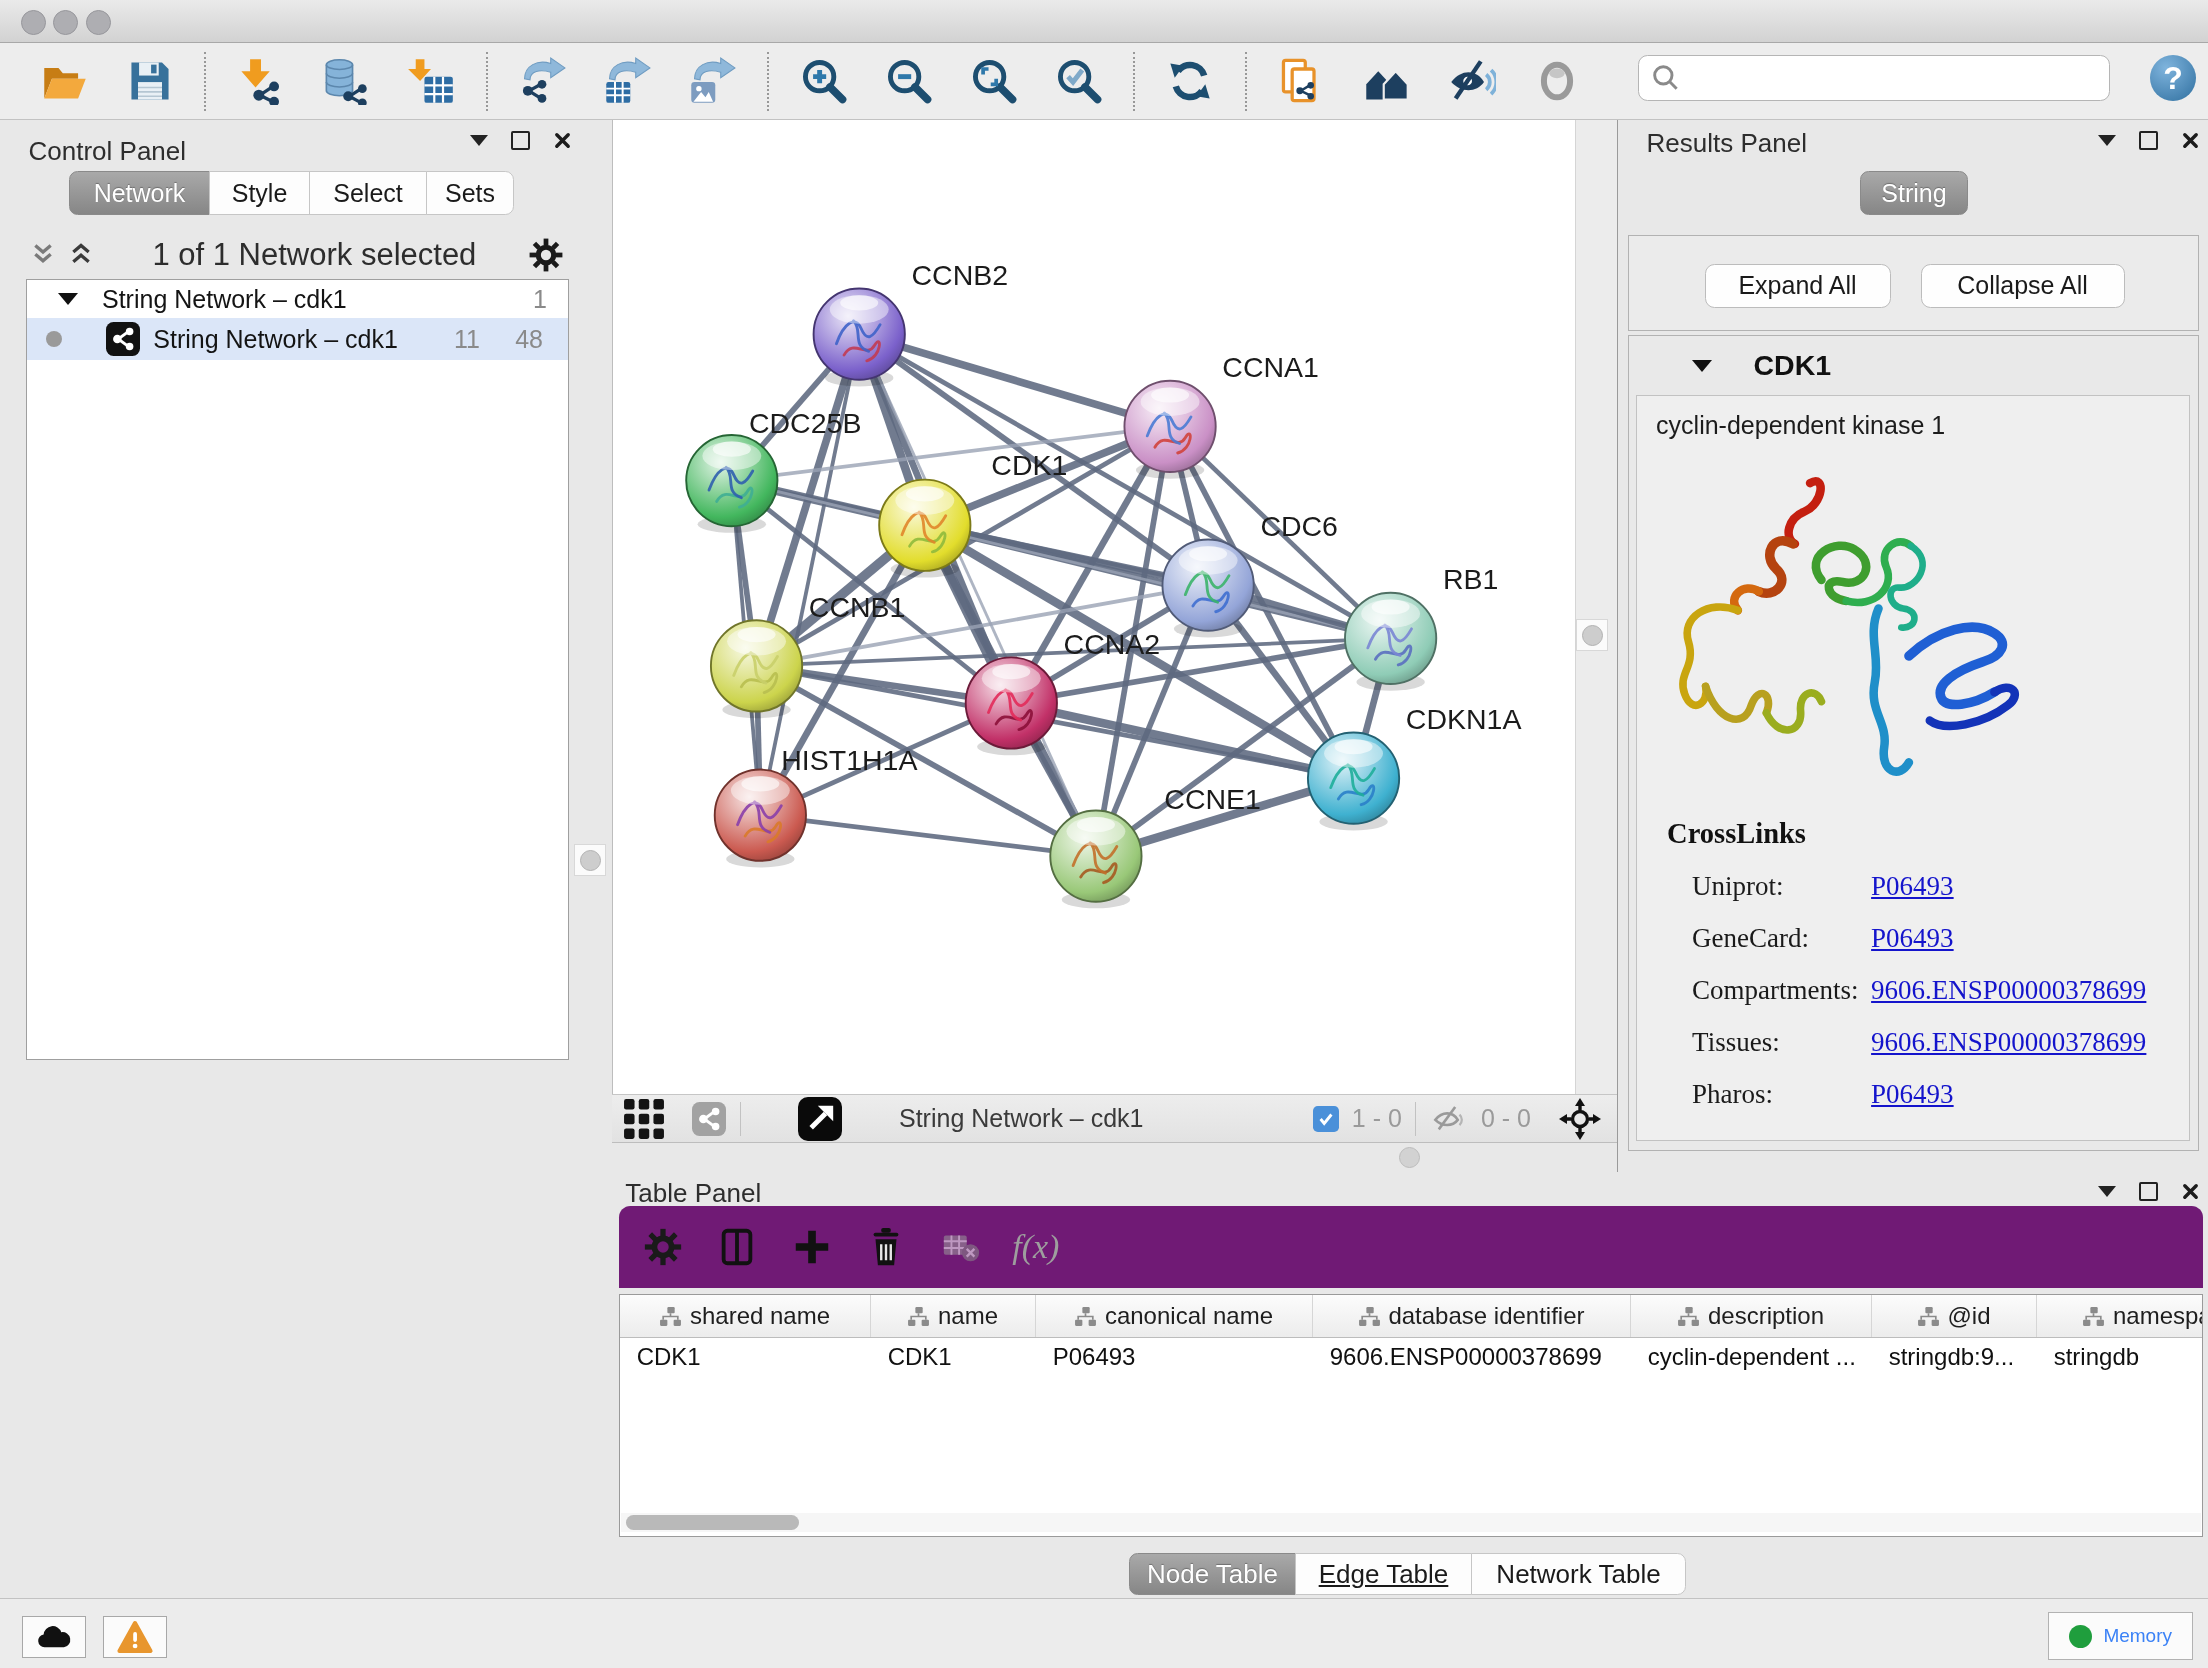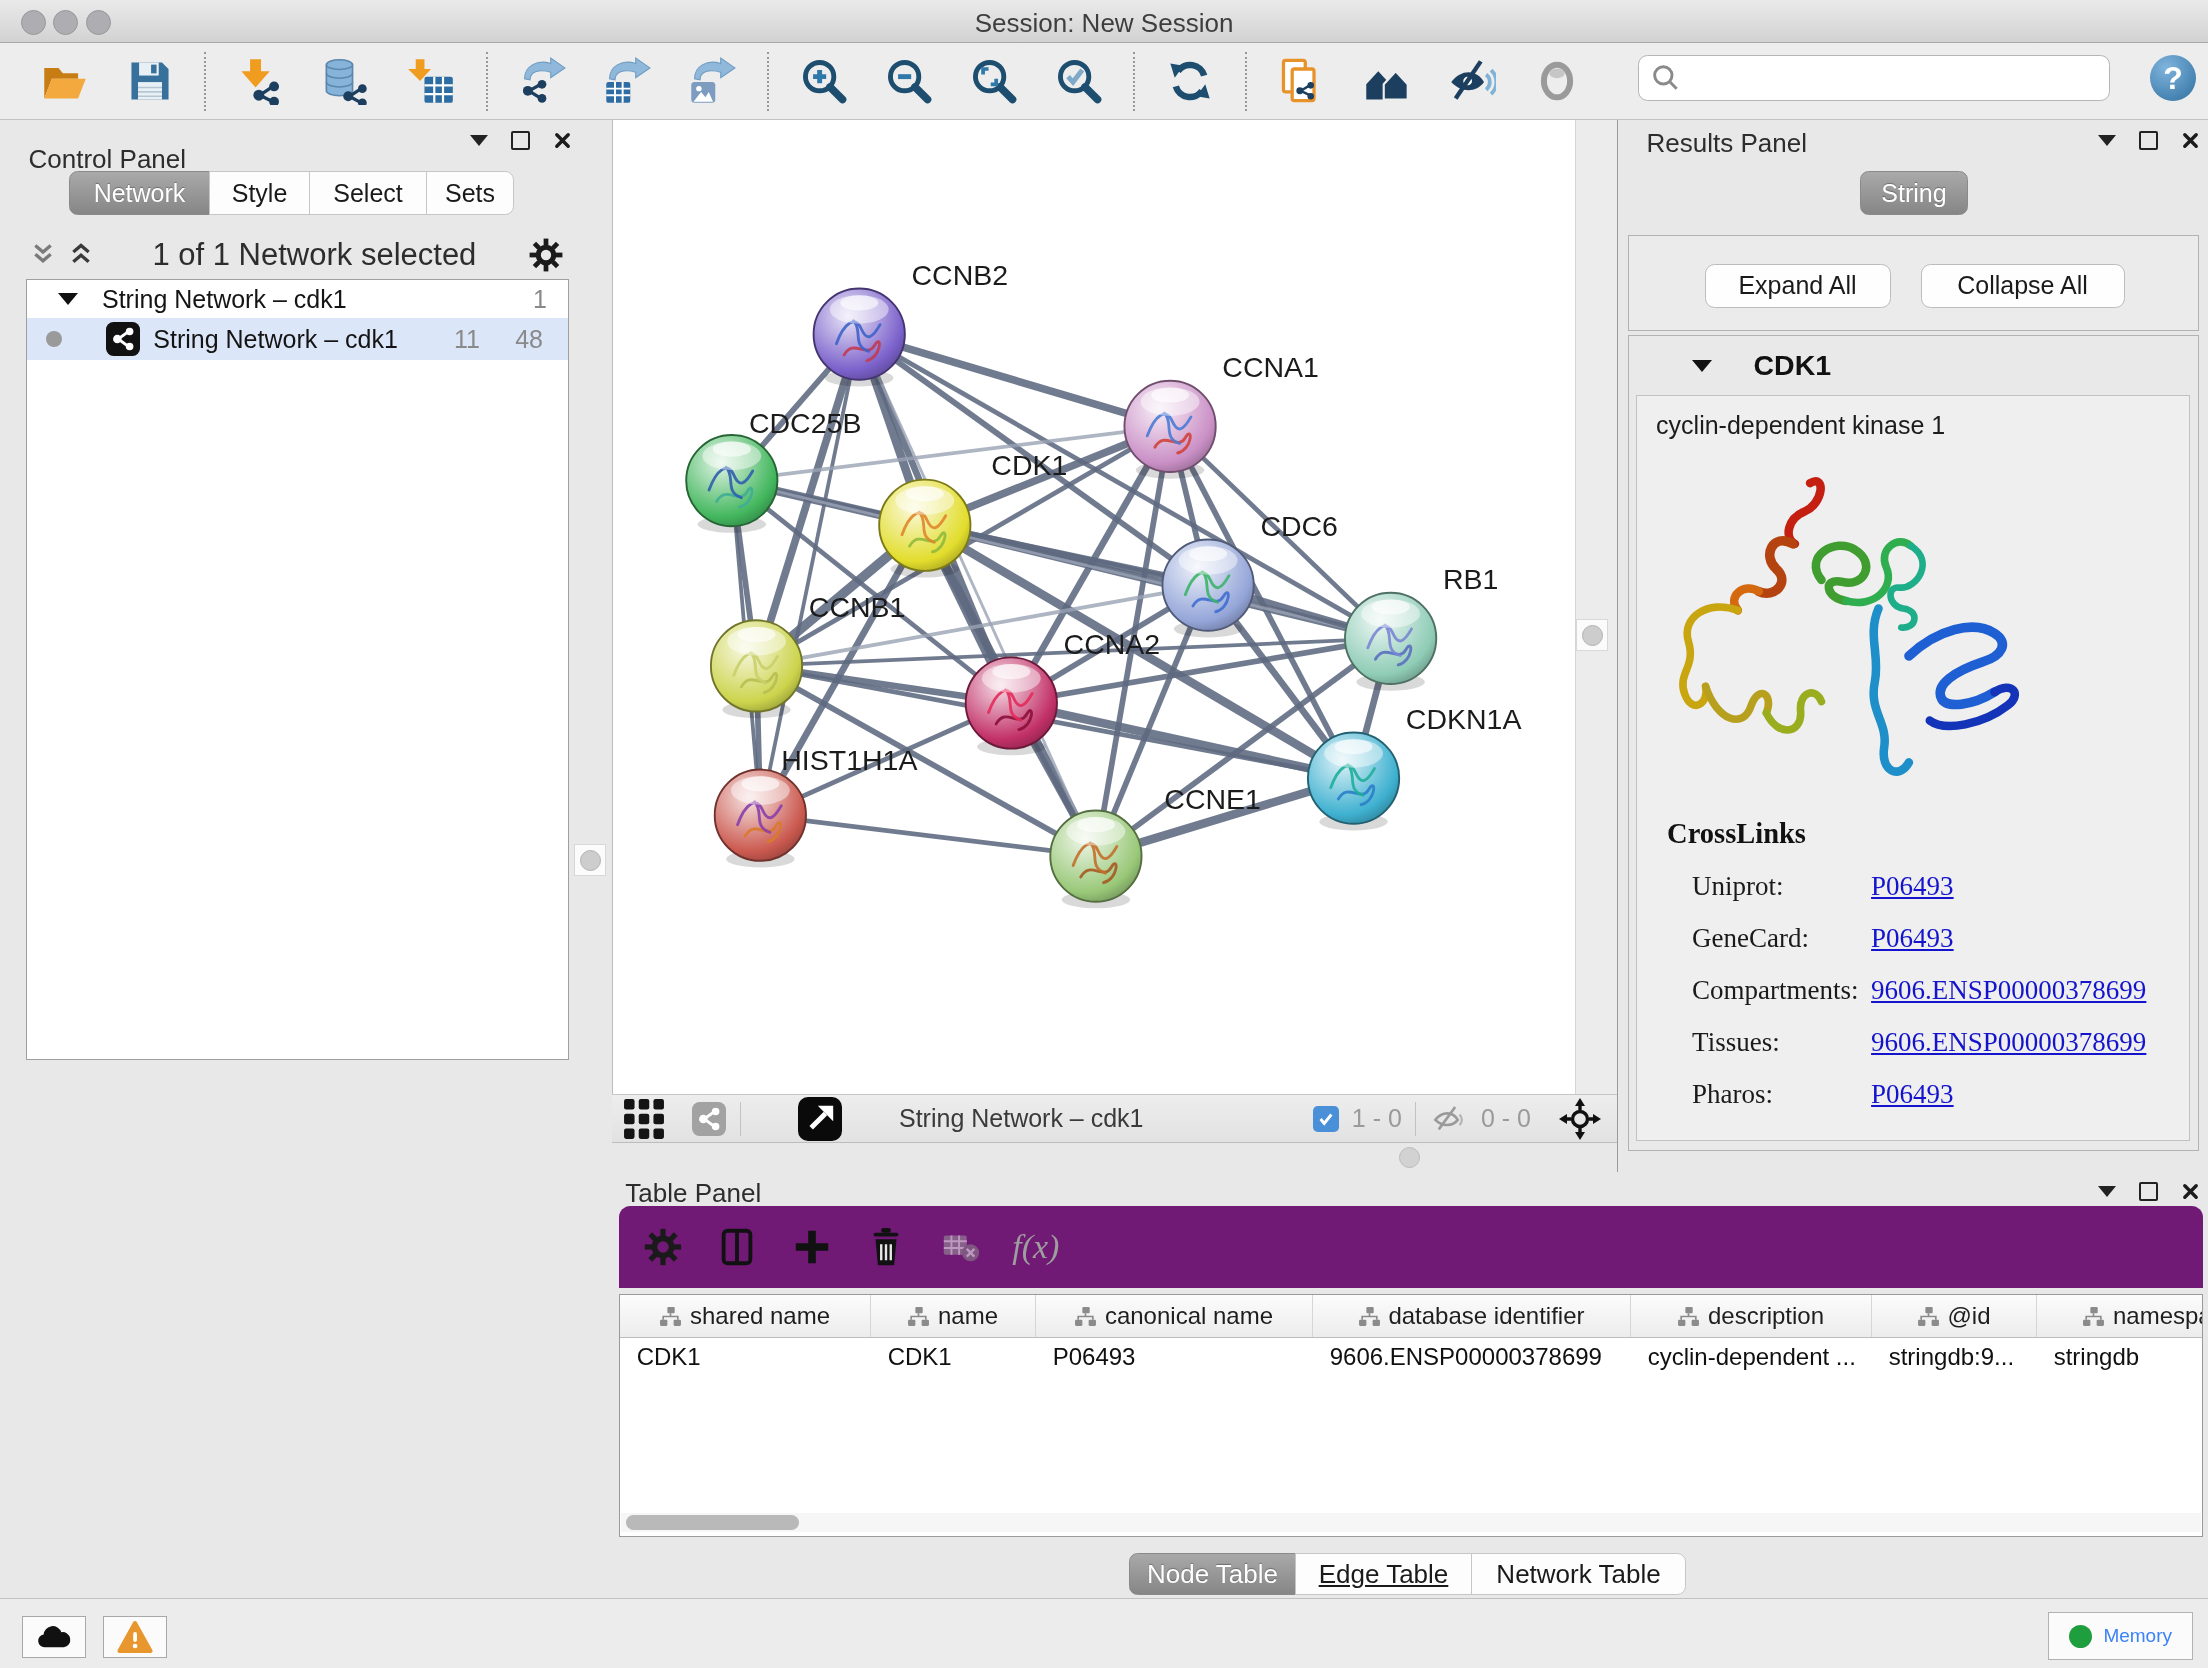--- a/index.html
+++ b/index.html
@@ -32,21 +32,21 @@
   .wc-box{width:15px;height:15px;border:2.9px solid #222;border-radius:1.9px;}
   .wc-x{width:19px;height:19px;}
   .seg{display:flex;align-items:center;justify-content:center;height:44px;background:#fdfdfd;
     border:1px solid #c6c6c6;margin-left:-1px;font-size:25px;color:#1a1a1a;box-sizing:border-box;}
   .seg:first-child{border-radius:8.6px 0 0 8.6px;}
   .seg:last-child{border-radius:0 8.6px 8.6px 0;}
   .seg.sel{background:linear-gradient(#a9a9a9,#868686);color:#fff;border-color:#8a8a8a;
     text-shadow:0 -1px 1px rgba(0,0,0,.3);}
   
   #control-panel{position:absolute;left:0;top:120px;width:610px;height:1478px;background:#e8e8e8;}
-  #cp-title{position:absolute;left:28.5px;top:24px;}
+  #cp-title{position:absolute;left:28.5px;top:16px;}
   #cp-tabs{position:absolute;left:70px;top:51px;display:flex;}
   #cp-selrow{position:absolute;left:26px;top:114px;width:543px;height:42px;display:flex;align-items:center;}
   #cp-selrow .chev{width:34px;height:28.5px;margin-right:3.8px;}
   #cp-status{flex:1;text-align:center;font-size:31px;color:#2d2d2d;}
   #cp-gear{width:38px;height:38px;margin-right:3.8px;}
   #cp-tree{position:absolute;left:26px;top:159px;width:543px;height:781px;background:#fff;
     border:1px solid #9f9f9f;box-sizing:border-box;}
   .tree-row{position:relative;height:38px;display:flex;align-items:center;font-size:25px;color:#141414;}
   #tree-child{height:42px;background:#dbe6f8;}
   .tri-down{width:0;height:0;border-left:10.5px solid transparent;border-right:10.5px solid transparent;
@@ -132,21 +132,20 @@
   
   #network-graph text{font-family:"Liberation Sans",sans-serif;}
 </style>
 </head>
 <body>
 
 <div id="titlebar">
   <span class="tl" style="left:21px"></span>
   <span class="tl" style="left:53px"></span>
   <span class="tl" style="left:86px"></span>
-  <div id="win-title">Session: New Session</div>
 </div>
 
 <div id="toolbar">
   <div class="tbtn">
       <svg viewBox="0 0 44 44">
     <path d="M3 38 V10 h13 l4 5 h14 v5 H10 Z" fill="#c77d14"></path>
     <path d="M10 20 h31 L34 38 H3 Z" fill="#f3a93d"></path>
       </svg>
     </div>
   <div class="tbtn">

